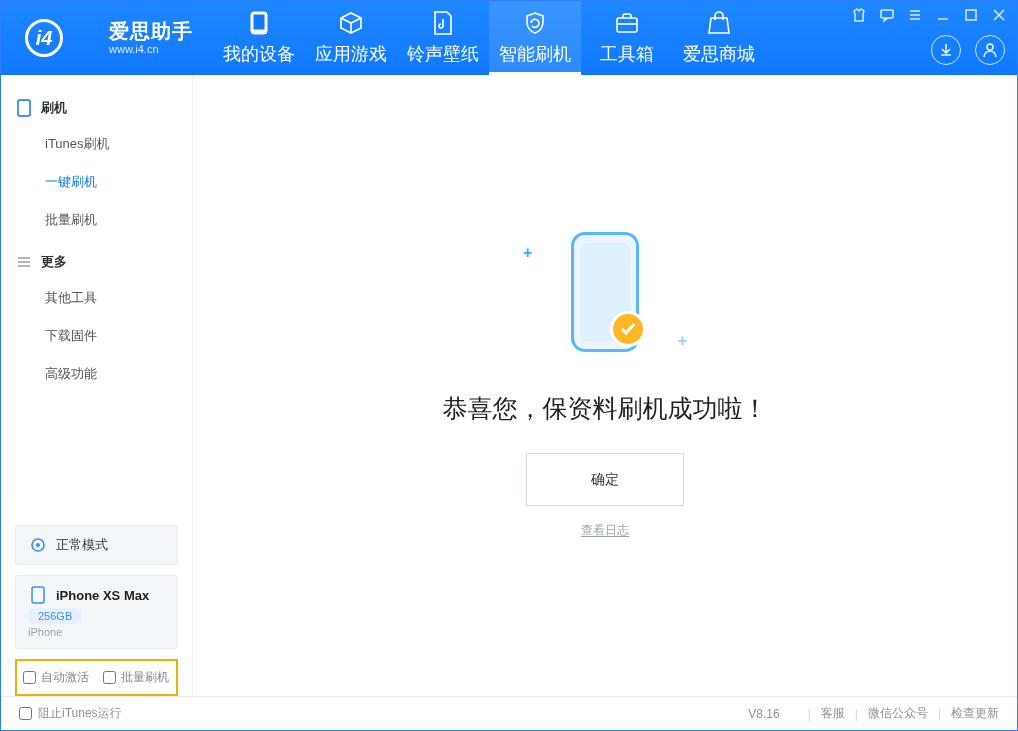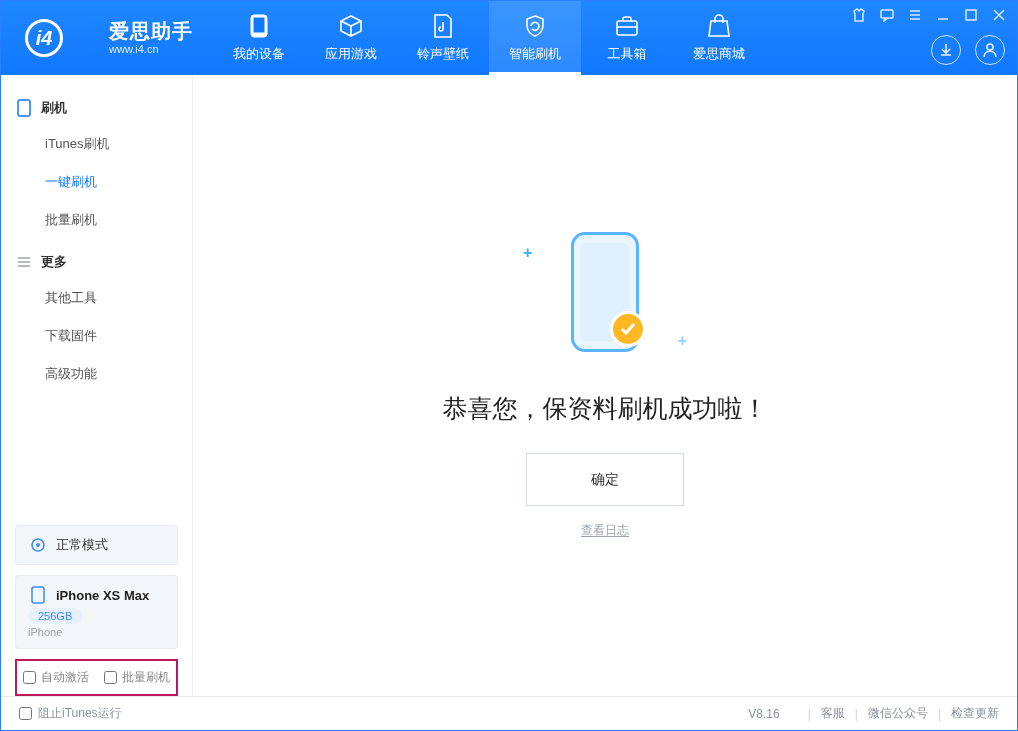--- a/index.html
+++ b/index.html
@@ -13,21 +13,21 @@
 .logo-box { display:flex; align-items:center; padding:0 20px 0 24px; }
 .logo-ico { width:38px; height:38px; border:3px solid #fff; border-radius:50%; display:flex; align-items:center; justify-content:center; font-size:20px; font-weight:bold; font-style:italic; margin-right:10px; }
 .logo-txt { line-height:1.2;margin-left:36px; }
 .logo-txt .brand { font-size:20px; font-weight:bold; letter-spacing:1px; }
 .logo-txt .site { font-size:11px; opacity:.85; }
 
 .nav { display:flex; align-items:stretch; }
 .nav-item { width:92px; display:flex; flex-direction:column; align-items:center; justify-content:center; cursor:pointer; position:relative; }
 .nav-item .nav-ico { height:26px; display:flex; align-items:center; justify-content:center; margin-bottom:6px; }
 .nav-item .nav-ico svg { fill:#fff; stroke:#fff; }
-.nav-item .nav-lbl { font-size:13px; }
+.nav-item .nav-lbl { font-size:18px; }
 .nav-item.active { background:rgba(255,255,255,.12); }
 .nav-item.active::after { content:""; position:absolute; bottom:0; left:0; right:0; height:3px; background:#fff; }
 
 .titlebar-icons { position:absolute; right:10px; top:6px; display:flex; gap:12px; align-items:center; }
 .titlebar-icons .tb-ico { width:16px; height:16px; cursor:pointer; display:flex; align-items:center; justify-content:center; }
 .titlebar-icons svg { stroke:#d8e9ff; fill:none; stroke-width:1.5; }
 
 .topright-circles { position:absolute; right:12px; bottom:10px; display:flex; gap:14px; }
 .circle-ico { width:30px; height:30px; border:1.5px solid #cfe4ff; border-radius:50%; display:flex; align-items:center; justify-content:center; cursor:pointer; }
 .circle-ico svg { stroke:#e8f2ff; fill:none; stroke-width:1.6; }
@@ -43,21 +43,21 @@
 .sb-list li.active { color:#1078ff; }
 
 .sb-device { margin-top:auto; }
 .sb-mode, .sb-phone { margin:0 14px 10px; padding:10px 12px; background:#f4f7fa; border:1px solid #e6ecf2; border-radius:3px; display:flex; align-items:center; font-size:13px; color:#333; }
 .sb-mode .ico, .sb-phone .ico { width:20px; margin-right:8px; display:flex; align-items:center; justify-content:center; }
 .sb-phone { flex-direction:column; align-items:flex-start; }
 .sb-phone .row1 { display:flex; align-items:center; width:100%; font-weight:bold; color:#222; }
 .sb-phone .badge { display:inline-block; background:#e6f0ff; color:#3a8cff; border-radius:10px; font-size:11px; padding:2px 10px; margin-top:4px; }
 .sb-phone .sub { font-size:11px; color:#9aa3ab; margin-top:2px; }
 
-.sb-checks { border:2px solid #be185d; margin:6px 14px 0; padding:8px 6px; display:flex; gap:14px; font-size:12px; color:#888;justify-content:space-between; }
+.sb-checks { border:2px solid #eab308; margin:6px 14px 0; padding:8px 6px; display:flex; gap:14px; font-size:12px; color:#888; }
 .sb-checks label { display:flex; align-items:center; cursor:pointer; gap:5px; }
 .sb-checks input { width:13px; height:13px; }
 
 
 .main { flex:1; display:flex; flex-direction:column; align-items:center; justify-content:center; position:relative; }
 .phone-illustration { position:relative; width:120px; height:130px; margin-bottom:30px; }
 .plus1, .plus2 { position:absolute; color:#2fb4f0; font-size:16px; font-weight:bold; }
 .plus1 { top:12px; left:-22px; }
 .plus2 { bottom:12px; right:-22px; color:#8fd4ff; }
 .phone-body { width:68px; height:120px; border:3px solid #58b5ff; border-radius:14px; margin:0 auto; position:relative; background:#ebf5ff; }

